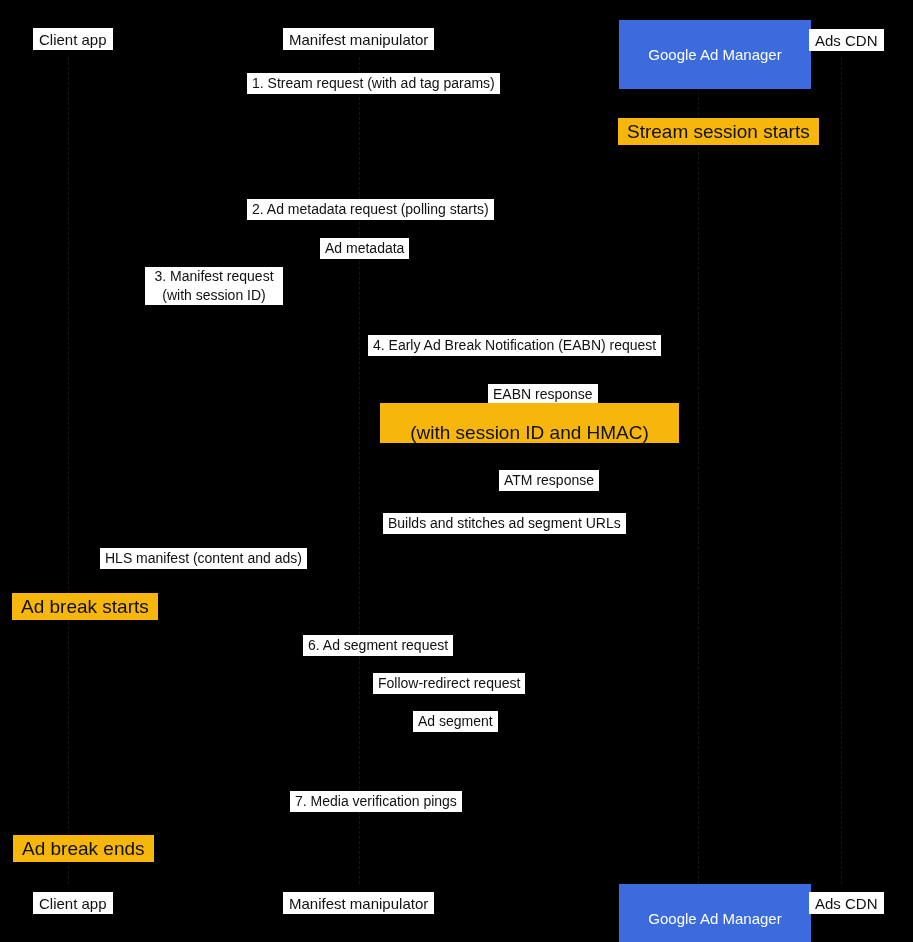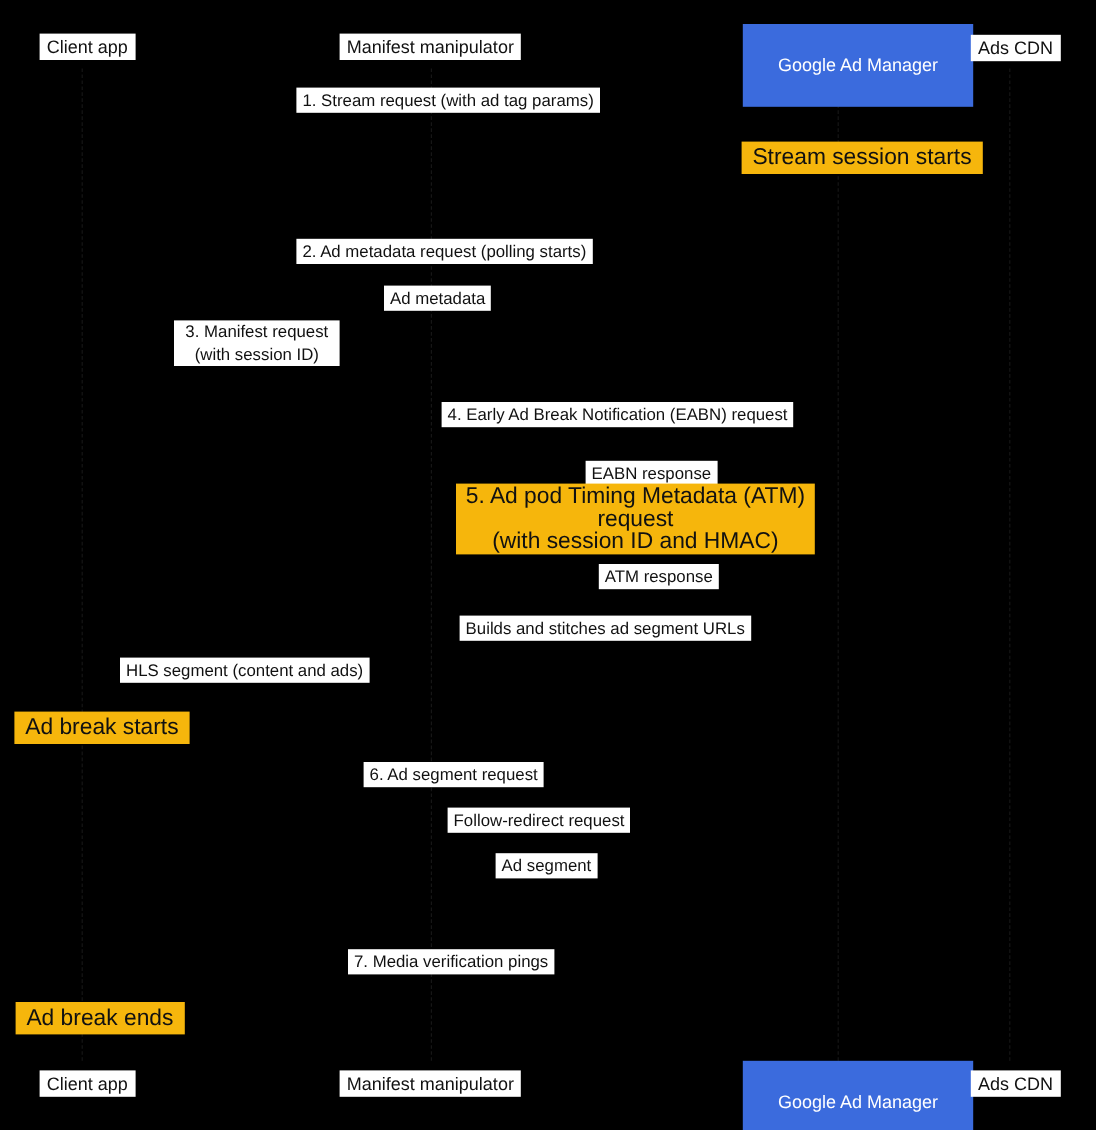--- a/index.html
+++ b/index.html
@@ -131,29 +131,29 @@
   <div class="label two-line" data-name="msg-manifest-request">
     <span data-name="msg-manifest-request-line1">3. Manifest request</span><br>
     <span data-name="msg-manifest-request-line2">(with session ID)</span>
   </div>
 
   <div class="label" data-name="msg-eabn-request">4. Early Ad Break Notification (EABN) request</div>
 
   <div class="label" data-name="msg-eabn-response">EABN response</div>
 
   <div class="note two-line" data-name="note-atm-request">
-    <span data-name="note-atm-request-line1">5. Ad pod Timing Metadata (ATM) request</span><br>
+    <br>
     <span data-name="note-atm-request-line2">(with session ID and HMAC)</span>
   </div>
 
   <div class="label" data-name="msg-atm-response">ATM response</div>
 
   <div class="label" data-name="msg-builds-stitches">Builds and stitches ad segment URLs</div>
 
-  <div class="label" data-name="msg-hls-manifest">HLS segment (content and ads)</div>
+  <div class="label" data-name="msg-hls-manifest">HLS manifest (content and ads)</div>
 
   <div class="note" data-name="note-ad-break-starts">Ad break starts</div>
 
   <div class="label" data-name="msg-ad-segment-request">6. Ad segment request</div>
 
   <div class="label" data-name="msg-follow-redirect-request">Follow-redirect request</div>
 
   <div class="label" data-name="msg-ad-segment">Ad segment</div>
 
 

